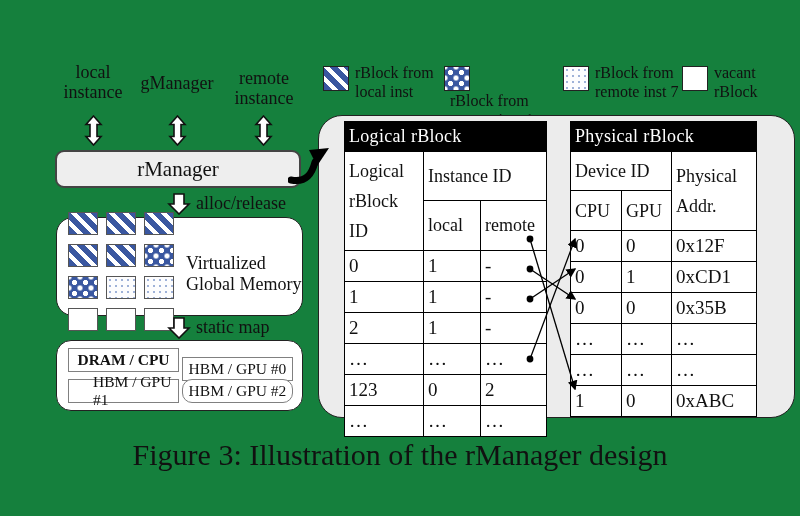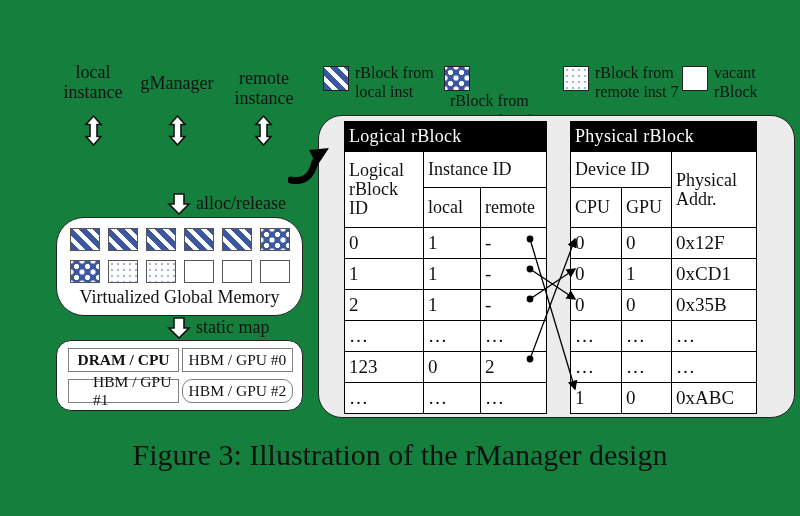--- a/index.html
+++ b/index.html
@@ -12,22 +12,22 @@
   .endpoint-label { font-size:18px; line-height:20px; text-align:center; }
   .updown-arrow svg, .down-arrow svg { display:block; }
 
   .rmanager-box { left:55px; top:150px; width:246px; height:38px;
     background:#eeeeee; border:2px solid #444; border-radius:9px;
     display:flex; align-items:center; justify-content:center; font-size:21px; }
 
   .flow-label { font-size:18px; line-height:22px; }
 
   .vgm-box { left:56px; top:217px; width:247px; height:99px;
-    background:#fff; border:1.7px solid #222; border-radius:28px;
-    display:flex; flex-direction:column; align-items:center; padding-top:10px; }
+    background:#fff; border:1.7px solid #222; border-radius:17px;
+    display:flex; flex-direction:row; align-items:center; padding-top:10px; }
   .blocks-wrap { display:flex; flex-wrap:wrap; gap:9px 8px; width:222px; justify-content:center; }
   .block { width:30px; height:23px; border:1.5px solid #555; }
 
   .block[data-pattern="local"], .swatch[data-pattern="local"] {
     background:repeating-linear-gradient(45deg,#3a57a0 0,#3a57a0 6px,#ffffff 6px,#ffffff 10px); }
   .block[data-pattern="remote1"], .swatch[data-pattern="remote1"] {
     background-color:#3a57a0;
     background-image:radial-gradient(#fff 2.4px, rgba(255,255,255,0) 2.9px),
                      radial-gradient(#fff 2.4px, rgba(255,255,255,0) 2.9px);
     background-size:11px 11px; background-position:0 0, 5.5px 5.5px; }
@@ -51,21 +51,21 @@
   .legend-label { font-size:16px; line-height:19px; margin-left:6px; }
 
   
   .panel { left:318px; top:115px; width:477px; height:303px;
     background:#ececec; border:1.7px solid #222; border-radius:24px; }
 
   table.rtable { border-collapse:collapse; table-layout:fixed; background:#fff; }
   .rtable th, .rtable td { border:1.4px solid #000; text-align:left;
     padding:4px; font-weight:normal; overflow:hidden; }
   .rtable .ttl { background:#000; color:#fff; height:28px; font-size:18px; letter-spacing:0.3px; }
-  .rtable .hdr { font-size:18px; line-height:19px; }
+  .rtable .hdr { font-size:18px; line-height:30px; }
   .rtable td { font-size:19px; height:30px; }
   .row-group { height:36px; } .row-sub { height:40px; }
 
   #map-svg { left:318px; top:115px; pointer-events:none; }
   #flow-arrow { left:288px; top:140px; pointer-events:none; }
 
   .caption { left:0; top:438px; width:800px; text-align:center; font-size:30px; }
 </style>
 </head>
 <body>
@@ -85,20 +85,23 @@
     <svg width="19" height="31" viewBox="0 0 19 31">
         <polygon points="9.5,1 17,9.5 13,9.5 13,21.5 17,21.5 9.5,30 2,21.5 6,21.5 6,9.5 2,9.5" fill="#fff" stroke="#111" stroke-width="1.6"></polygon>
       </svg>
   </div>
   <div class="abs updown-arrow" style="left:254px;top:115px;">
     <svg width="19" height="31" viewBox="0 0 19 31">
         <polygon points="9.5,1 17,9.5 13,9.5 13,21.5 17,21.5 9.5,30 2,21.5 6,21.5 6,9.5 2,9.5" fill="#fff" stroke="#111" stroke-width="1.6"></polygon>
       </svg>
   </div>
 
+  <div class="abs rmanager-box">
+    <span>rManager</span>
+  </div>
 
   <div class="abs down-arrow" style="left:167px;top:193px;">
     <svg width="24" height="22" viewBox="0 0 24 22">
         <polygon points="7,1 17,1 17,11 22,11 12,21 2,11 7,11" fill="#fff" stroke="#111" stroke-width="1.6"></polygon>
       </svg>
   </div>
   <div class="abs flow-label" style="left:196px;top:192px;">alloc/release</div>
 
   <div class="abs vgm-box">
     <div class="blocks-wrap">
@@ -120,21 +123,21 @@
 
   <div class="abs down-arrow" style="left:167px;top:317px;">
     <svg width="24" height="22" viewBox="0 0 24 22">
         <polygon points="7,1 17,1 17,11 22,11 12,21 2,11 7,11" fill="#fff" stroke="#111" stroke-width="1.6"></polygon>
       </svg>
   </div>
   <div class="abs flow-label" style="left:196px;top:316px;">static map</div>
 
   <div class="abs devices-box">
     <div class="device-cell" style="left:11px;top:7px;font-weight:bold;">DRAM / CPU</div>
-    <div class="device-cell" style="left:125px;top:7px;">HBM / GPU #0</div>
+    <div class="device-cell" style="left:125px;top:16px;">HBM / GPU #0</div>
     <div class="device-cell" style="left:11px;top:38px;padding-left:24px;">HBM / GPU #1</div>
     <div class="device-cell" style="left:125px;top:38px;border-radius:10px;">HBM / GPU #2</div>
   </div>
 
   <div class="abs legend-item" style="left:323px;top:63px;width:118px;">
     <span class="swatch" data-pattern="local"></span>
     <span class="legend-label">rBlock from local inst</span>
   </div>
   <div class="abs legend-item" style="left:444px;top:63px;width:128px;flex-direction:column;">
     <span class="swatch" data-pattern="remote1"></span>

